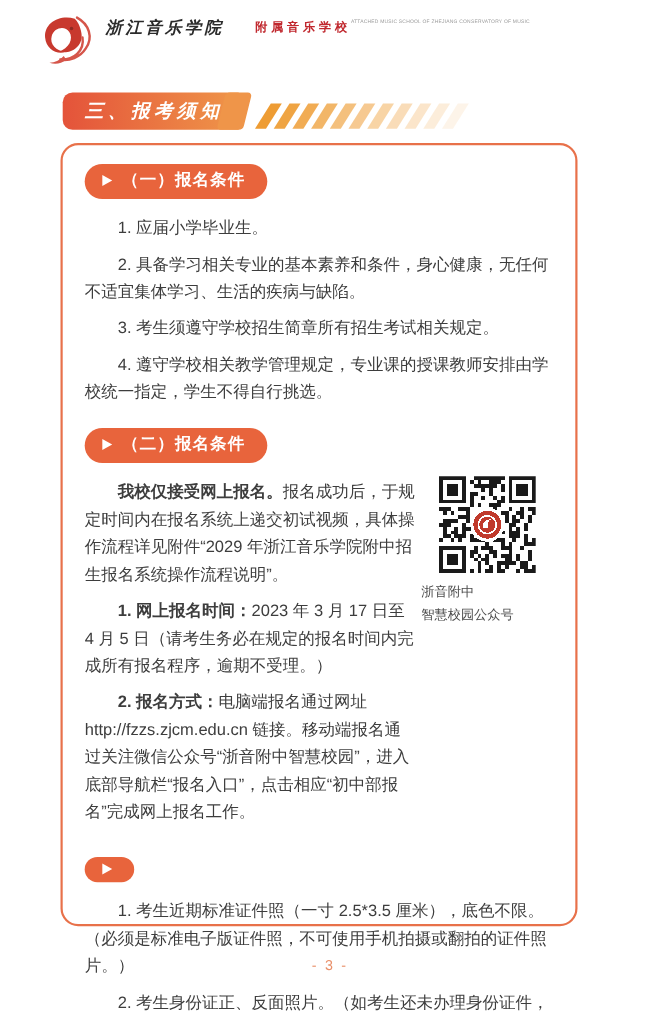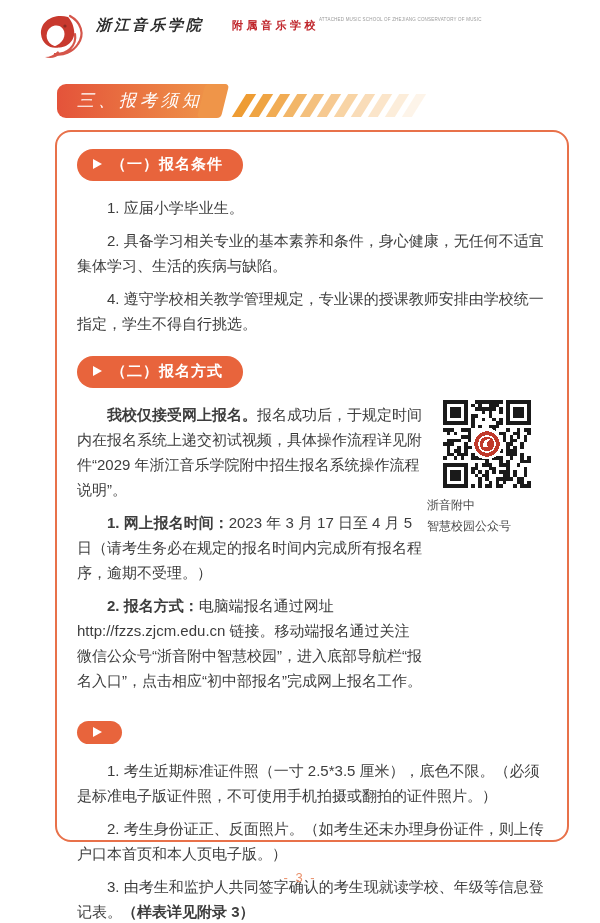--- a/index.html
+++ b/index.html
@@ -16,41 +16,41 @@
   .logo-cn1 { font-family:"DejaVu Serif","Liberation Serif",serif; font-style:italic; font-weight:bold;
               font-size:15px; color:#2b2b2b; letter-spacing:3px; line-height:1.15; }
   .logo-cn2 { color:#C0272D; font-weight:bold; font-size:11px; letter-spacing:3.5px; line-height:1.5;padding-left:28px; }
   .logo-en  { font-size:4.5px; color:#9a9a9a; letter-spacing:0.2px; line-height:1.4; white-space:nowrap; }
 
   
   .header-row { position:absolute; left:57px; top:84px; display:flex; align-items:flex-end; }
   .badge {
     position:relative; display:inline-block;
     background:linear-gradient(90deg,#E4533A 0%,#EF9549 100%);
-    color:#fff; font-weight:normal; font-style:italic;
+    color:#fff; font-weight:bold; font-style:italic;
     font-size:17px; letter-spacing:4px;
     padding:7px 14px 7px 20px; border-radius:9px 0 0 9px;
     line-height:1.2; z-index:1;
   }
   .badge::after {
     content:""; position:absolute; top:0; right:-8px; width:24px; height:100%;
     background:#EF9549; transform:skewX(-14deg); border-radius:4px; z-index:-1;
   }
   .slashes { display:flex; gap:7px; margin-left:22px; margin-bottom:1px; }
   .slashes i { width:10px; height:23px; background:#EE9C33; transform:skewX(-32deg); display:block; }
   .slashes i:nth-child(1){opacity:1}.slashes i:nth-child(2){opacity:.92}
   .slashes i:nth-child(3){opacity:.84}.slashes i:nth-child(4){opacity:.74}
   .slashes i:nth-child(5){opacity:.64}.slashes i:nth-child(6){opacity:.54}
   .slashes i:nth-child(7){opacity:.44}.slashes i:nth-child(8){opacity:.35}
   .slashes i:nth-child(9){opacity:.26}.slashes i:nth-child(10){opacity:.18}
   .slashes i:nth-child(11){opacity:.11}
 
   
   .main-box {
-    position:absolute; left:55px; top:130px; width:514px; height:712px;
+    position:absolute; left:55px; top:130px; width:470px; height:712px;
     border:2px solid #E8714A; border-radius:16px;
     padding:17px 20px 0 20px;
   }
 
   .pill {
     display:inline-flex; align-items:center; gap:9px;
     background:#E8643C; color:#fff; border-radius:999px;
     padding:6px 20px 7px 16px; font-size:15px; font-weight:bold; letter-spacing:1px;
     line-height:1.25;
   }
@@ -110,27 +110,28 @@
 
   <div class="main-box">
 
     <div class="sec">
       <div class="pill">
         <span class="play"></span>
         <span>（一）报名条件</span>
       </div>
       <p class="para">1. 应届小学毕业生。</p>
       <p class="para">2. 具备学习相关专业的基本素养和条件，身心健康，无任何不适宜集体学习、生活的疾病与缺陷。</p>
+      <p class="para">3. 考生须遵守学校招生简章所有招生考试相关规定。</p>
       <p class="para">4. 遵守学校相关教学管理规定，专业课的授课教师安排由学校统一指定，学生不得自行挑选。</p>
     </div>
 
     <div class="sec">
       <div class="pill">
         <span class="play"></span>
-        <span>（二）报名方式</span>
+        <span>（二）报名条件</span>
       </div>
       <div class="sec2-body">
         <div class="sec2-text">
           <p class="para"><span class="bold">我校仅接受网上报名。</span><span>报名成功后，于规定时间内在报名系统上递交初试视频，具体操作流程详见附件“2029 年浙江音乐学院附中招生报名系统操作流程说明”。</span></p>
           <p class="para"><span class="bold">1. 网上报名时间：</span><span>2023 年 3 月 17 日至 4 月 5 日（请考生务必在规定的报名时间内完成所有报名程序，逾期不受理。）</span></p>
           <p class="para"><span class="bold">2. 报名方式：</span><span>电脑端报名通过网址 http://fzzs.zjcm.edu.cn 链接。移动端报名通过关注微信公众号“浙音附中智慧校园”，进入底部导航栏“报名入口”，点击相应“初中部报名”完成网上报名工作。</span></p>
         </div>
         <div class="qr-col">
           <svg class="qr-box" viewBox="0 0 25 25" shape-rendering="crispEdges">
               <rect x="0" y="0" width="25" height="25" fill="#fff"></rect>

